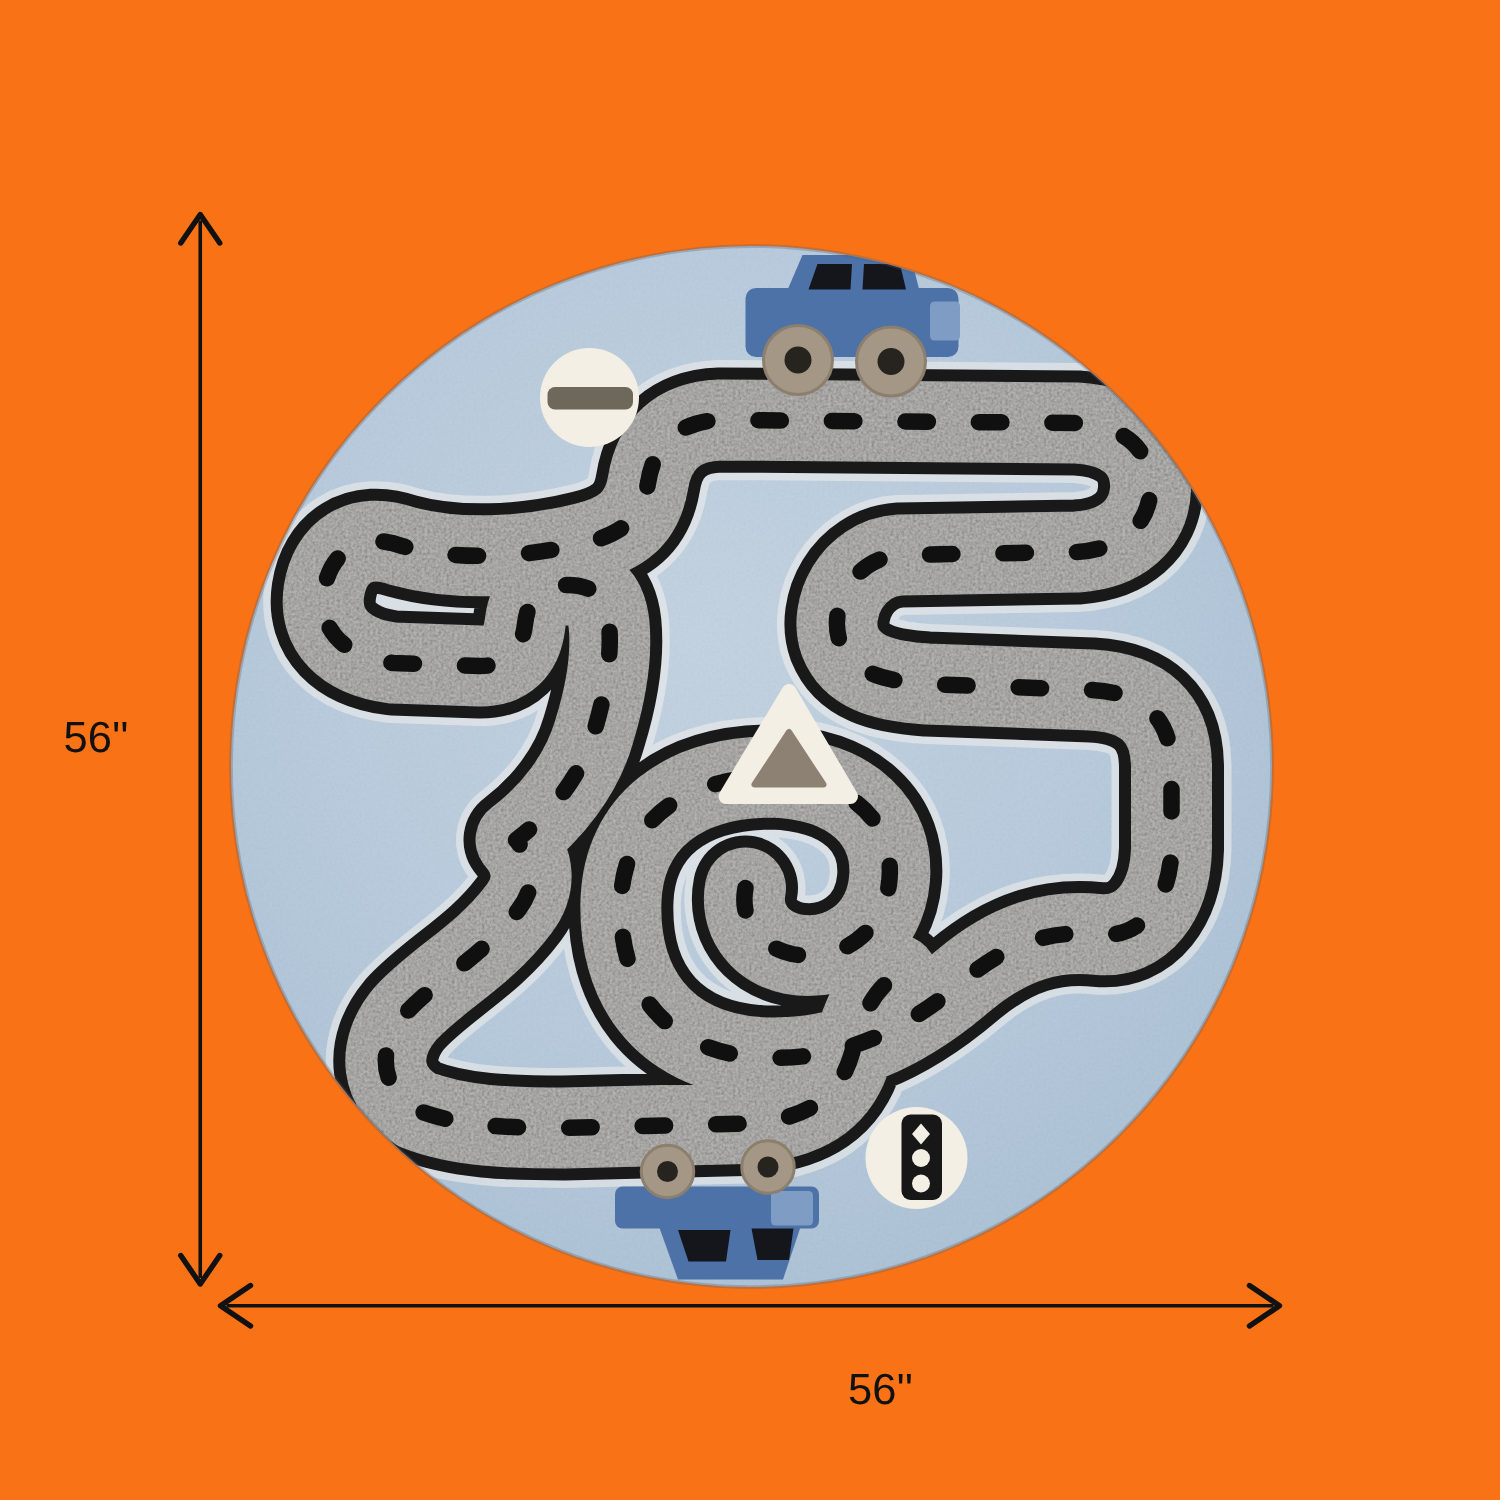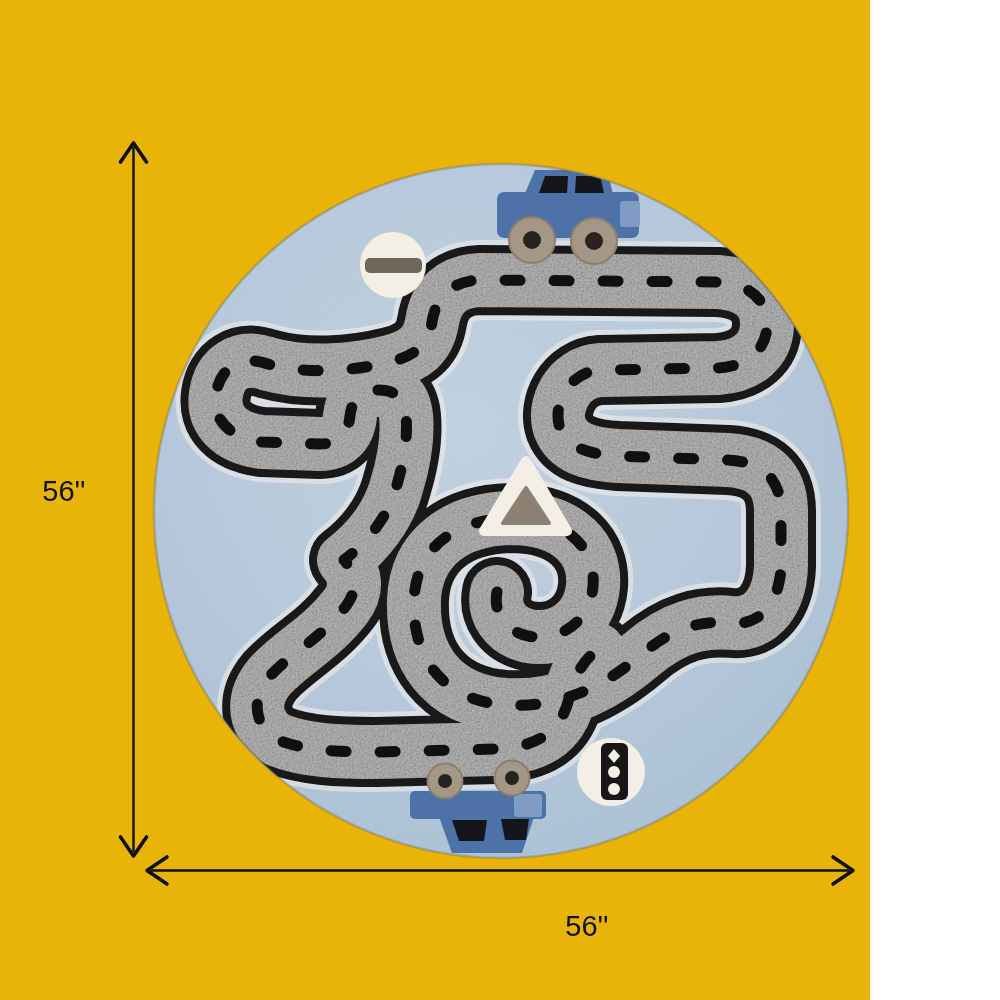--- a/index.html
+++ b/index.html
@@ -1,16 +1,16 @@
 <!DOCTYPE html>
 <html style="--base-color: #b5c9dc; --road-color: #8e8d8a; --road-edge-color: #191919; --road-dash-color: #101010; --road-halo-color: #f2f1ec; --car-color: #4c72a8; --car-accent-color: #7e9cc4; --car-window-color: #14161c; --wheel-color: #a59786; --wheel-hub-color: #27241f; --sign-color: #f4efe5; --sign-bar-color: #6e685b; --triangle-color: #8c8172; --traffic-light-color: #171717; --line-color: #111111;"><head>
 <meta charset="utf-8">
 <style>
   html,body{margin:0;padding:0;background:#ffffff;}
-  .stage{position:relative;width:870px;height:1000px;background:#eab308;overflow:hidden;
+  .stage{position:relative;width:1000px;height:1000px;background:#f97316;overflow:hidden;
          font-family:"Liberation Sans",sans-serif;}
   svg{position:absolute;inset:0;}
 
   .rug-base{fill:url(#rugGrad);}
   .rug-rim{fill:none;stroke:rgba(75,95,120,.30);stroke-width:2.5;}
 
   .road-halo{fill:none;stroke:var(--road-halo-color,#f2f1ec);stroke-width:80;
              stroke-linecap:round;stroke-linejoin:round;opacity:.55;}
   .road-casing{fill:none;stroke:var(--road-edge-color,#191919);stroke-width:70;
                stroke-linecap:round;stroke-linejoin:round;}

